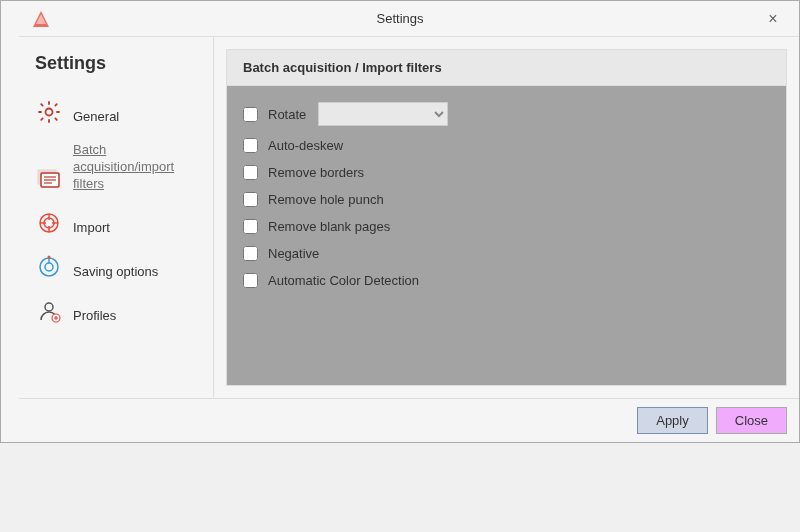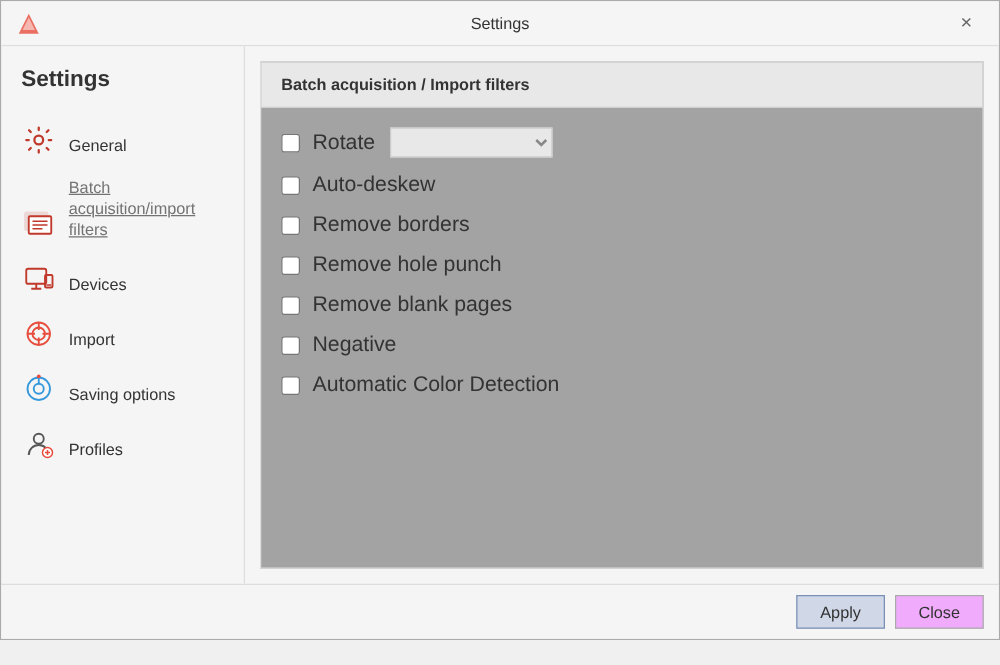--- a/index.html
+++ b/index.html
@@ -6,25 +6,26 @@
     body {
       font-family: 'Segoe UI', Arial, sans-serif;
       font-size: 13px;
       background: #f0f0f0;
       width: 800px;
       height: 532px;
       overflow: hidden;
     }
     .window {
       width: 800px;
-      height: 512px;
+      height: 443px;
       background: #f5f5f5;
       border: 1px solid #aaa;
       display: flex;
       flex-direction: column;
+      padding-left: 18px;
     }
     .title-bar {
       background: #f5f5f5;
       height: 36px;
       display: flex;
       align-items: center;
       justify-content: space-between;
       padding: 0 12px;
       border-bottom: 1px solid #ddd;
       flex-shrink: 0;
@@ -134,21 +135,21 @@
       gap: 10px;
       margin-bottom: 12px;
     }
     .option-row input[type="checkbox"] {
       width: 15px;
       height: 15px;
       cursor: pointer;
       flex-shrink: 0;
     }
     .option-row label {
-      font-size: 17px;
+      font-size: 13px;
       color: #333;
       cursor: pointer;
     }
     .rotate-dropdown {
       margin-left: 2px;
       width: 130px;
       height: 24px;
       border: 1px solid #ccc;
       background: #e8e8e8;
       font-size: 12px;
@@ -216,32 +217,20 @@
             <rect x="2" y="4" width="18" height="14" rx="1" fill="#c0392b" opacity="0.15" stroke="#c0392b" stroke-width="1.5"></rect>
             <rect x="5" y="7" width="18" height="14" rx="1" fill="white" stroke="#c0392b" stroke-width="1.5"></rect>
             <line x1="8" y1="11" x2="20" y2="11" stroke="#c0392b" stroke-width="1.2"></line>
             <line x1="8" y1="14" x2="20" y2="14" stroke="#c0392b" stroke-width="1.2"></line>
             <line x1="8" y1="17" x2="16" y2="17" stroke="#c0392b" stroke-width="1.2"></line>
           </svg>
         </div>
         <span class="label">Batch acquisition/import filters</span>
       </div>
 
-      <div class="sidebar-item">
-        <div class="icon">
-          <svg width="26" height="26" viewBox="0 0 26 26" fill="none">
-            <rect x="3" y="5" width="16" height="12" rx="1.5" stroke="#c0392b" stroke-width="1.5" fill="none"></rect>
-            <line x1="11" y1="17" x2="11" y2="21" stroke="#c0392b" stroke-width="1.5"></line>
-            <line x1="7" y1="21" x2="15" y2="21" stroke="#c0392b" stroke-width="1.5"></line>
-            <rect x="18" y="10" width="6" height="10" rx="1" stroke="#c0392b" stroke-width="1.5" fill="none"></rect>
-            <line x1="19" y1="18" x2="23" y2="18" stroke="#c0392b" stroke-width="1.2"></line>
-          </svg>
-        </div>
-        <span class="label">Devices</span>
-      </div>
 
       <div class="sidebar-item">
         <div class="icon">
           <svg width="26" height="26" viewBox="0 0 26 26" fill="none">
             <circle cx="13" cy="13" r="9" stroke="#e74c3c" stroke-width="1.5" fill="none"></circle>
             <circle cx="13" cy="13" r="5" stroke="#e74c3c" stroke-width="1.5" fill="none"></circle>
             <line x1="4" y1="13" x2="10" y2="13" stroke="#e74c3c" stroke-width="1.5"></line>
             <line x1="16" y1="13" x2="22" y2="13" stroke="#e74c3c" stroke-width="1.5"></line>
             <line x1="13" y1="4" x2="13" y2="10" stroke="#e74c3c" stroke-width="1.5"></line>
             <line x1="13" y1="16" x2="13" y2="22" stroke="#e74c3c" stroke-width="1.5"></line>

